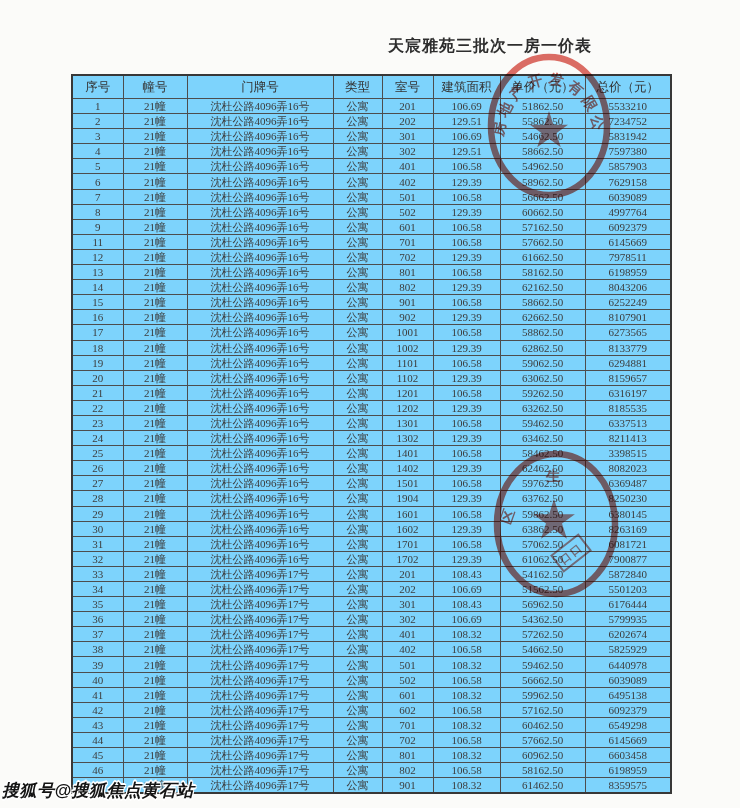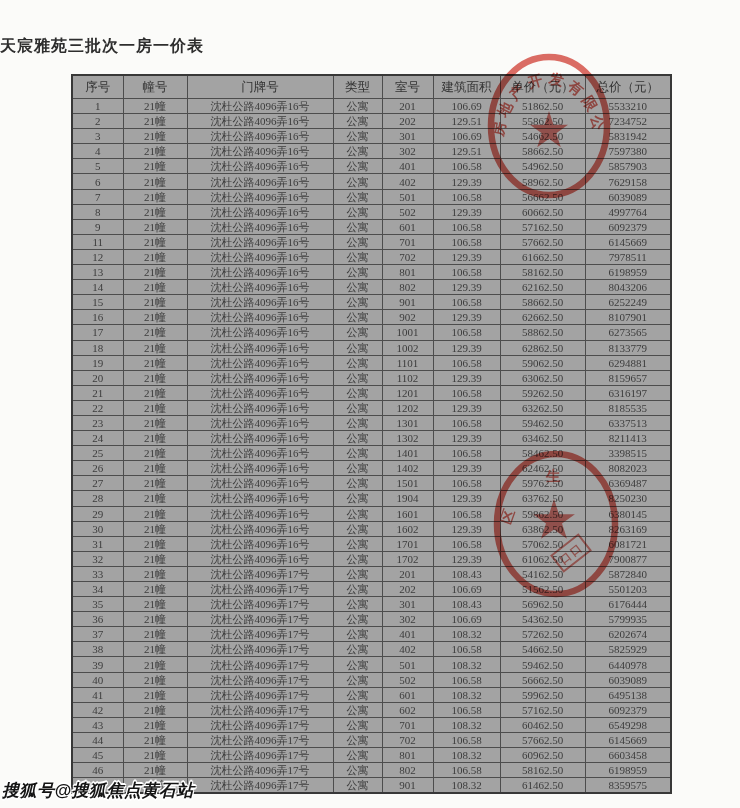--- a/index.html
+++ b/index.html
@@ -5,29 +5,29 @@
   html,body{margin:0;padding:0;}
   body{
     width:740px;height:808px;
     background:#fbfbf9;
     position:relative;
     overflow:hidden;
     font-family:"Liberation Serif","DejaVu Serif",serif;
   }
   .title{
     position:absolute;top:36px;left:0;width:592px;
-    text-align:left;
+    text-align:right;
     font-size:16px;font-weight:bold;color:#2e2e2e;
     letter-spacing:1px;
   }
   table.price{
     position:absolute;left:71px;top:74px;
     width:599px;
     border-collapse:collapse;table-layout:fixed;
-    background:#a3a3a3;
+    background:#7dd3fc;
   }
   table.price,table.price th,table.price td{
     border:1px solid #4d4d4d;
   }
   table.price{border:2px solid #383838;}
   table.price th{
     height:22px;font-size:12.5px;font-weight:normal;
     color:#333;text-align:center;padding:0;white-space:nowrap;overflow:hidden;
   }
   table.price td{

